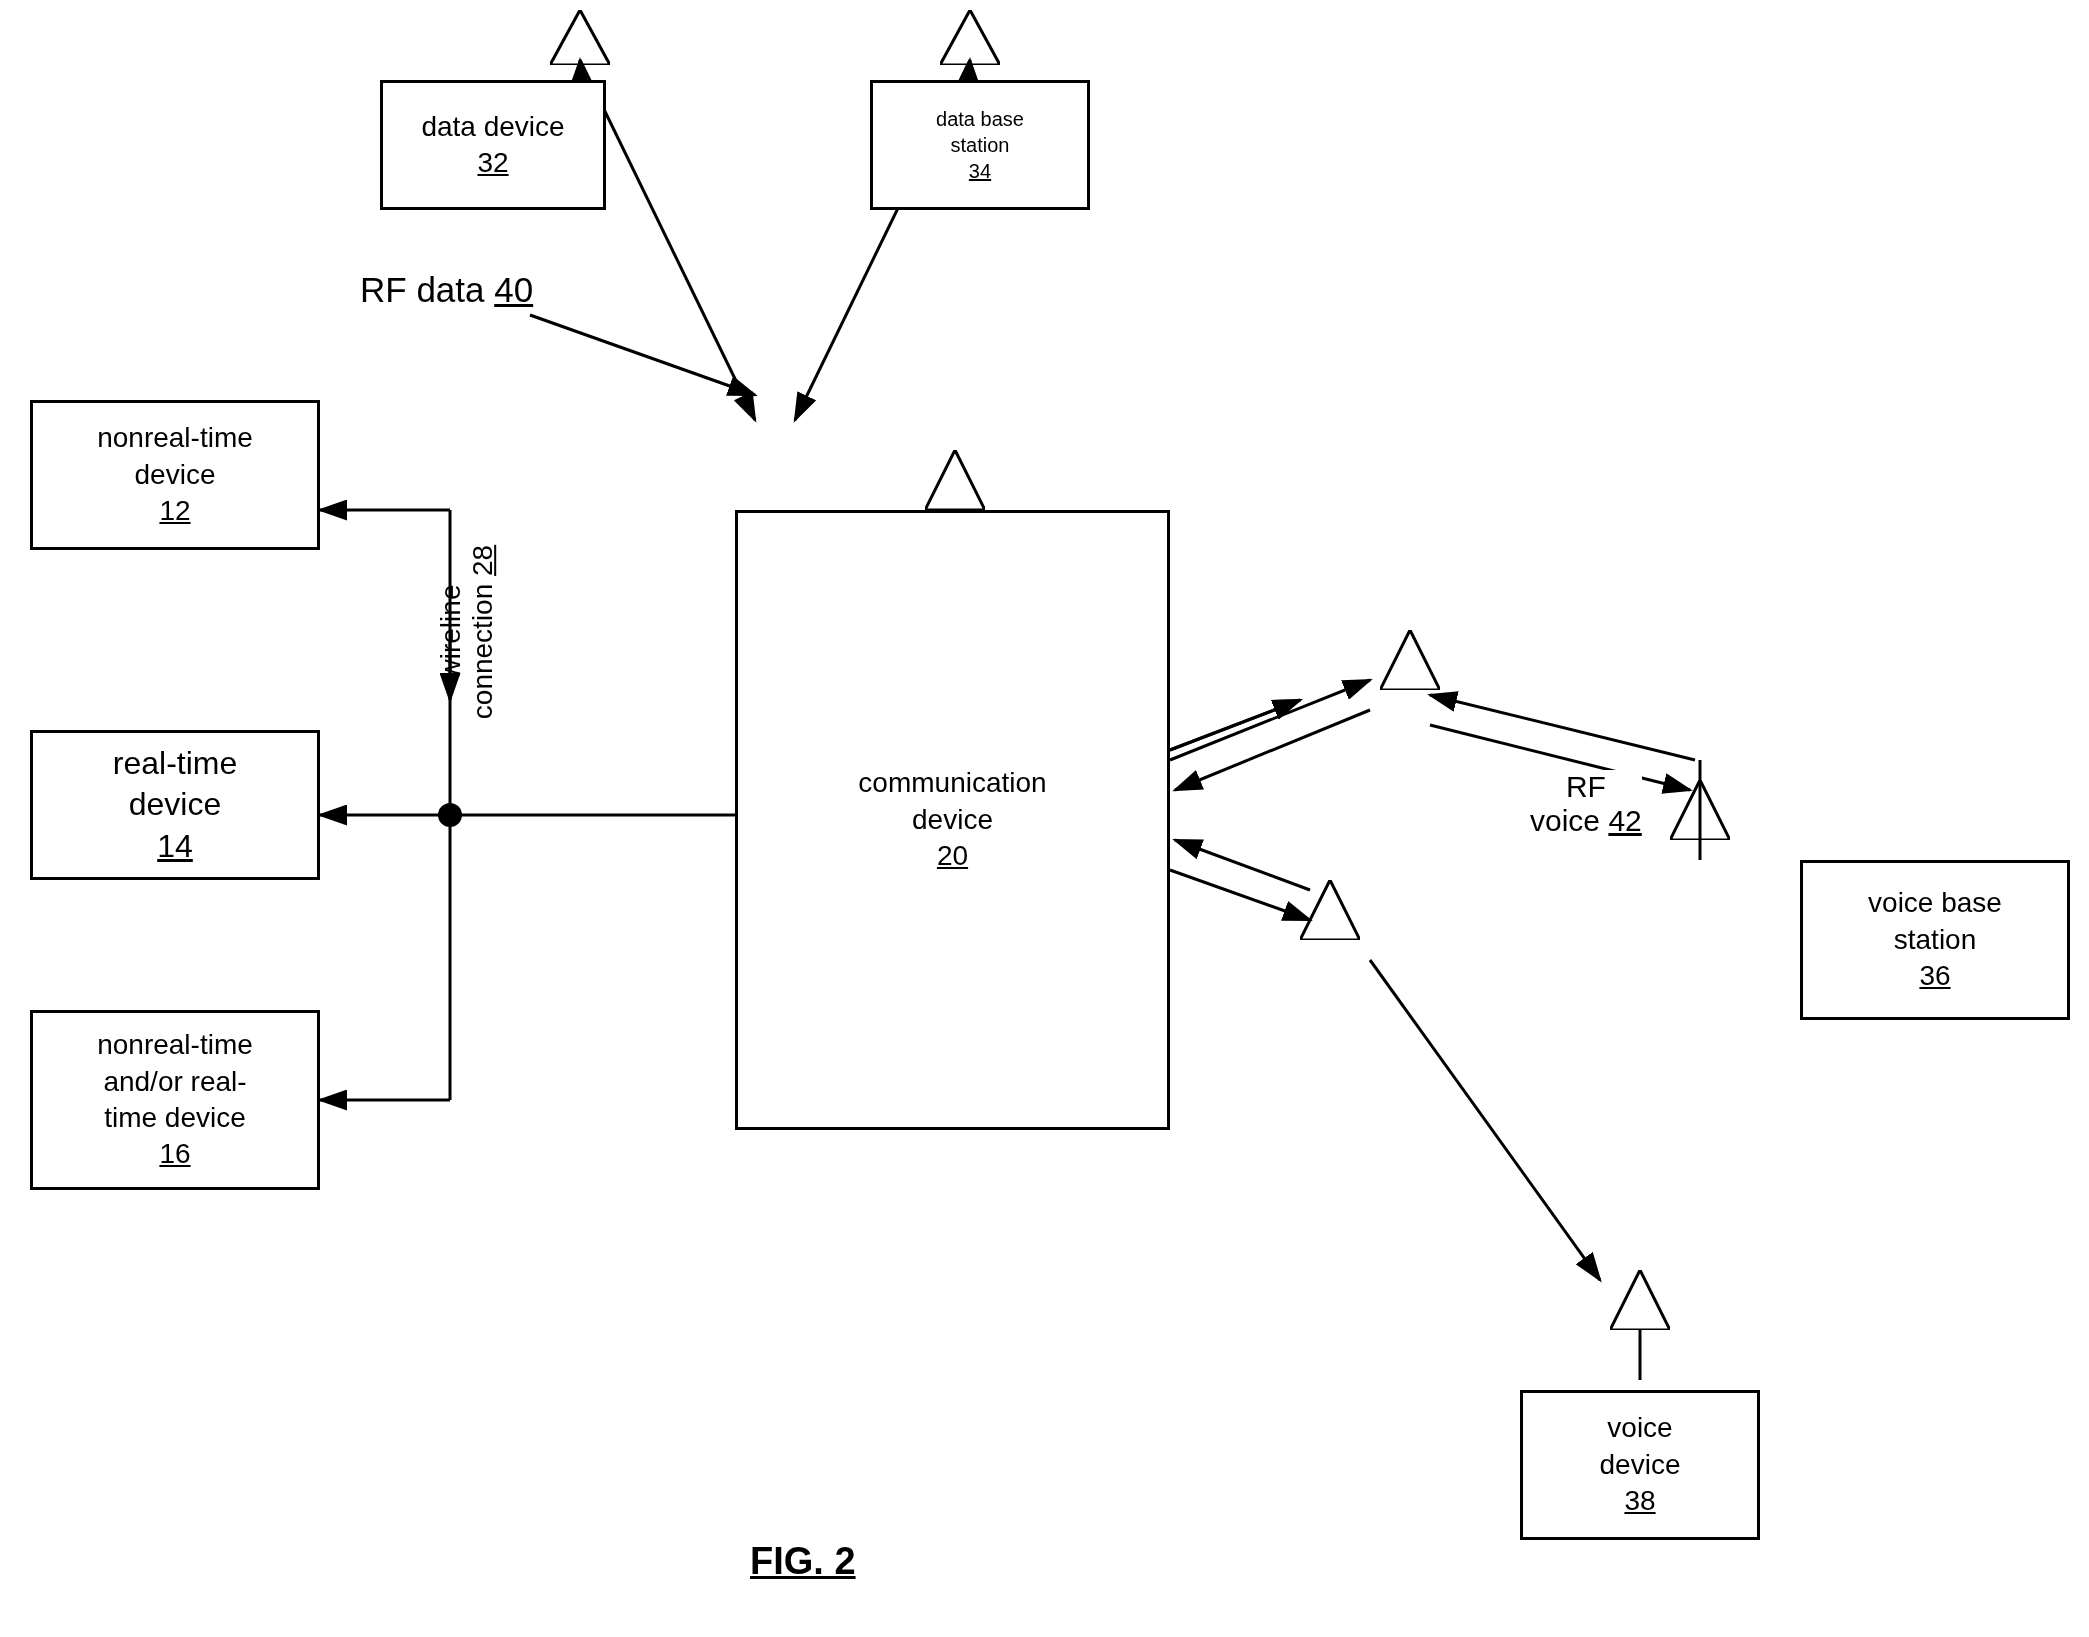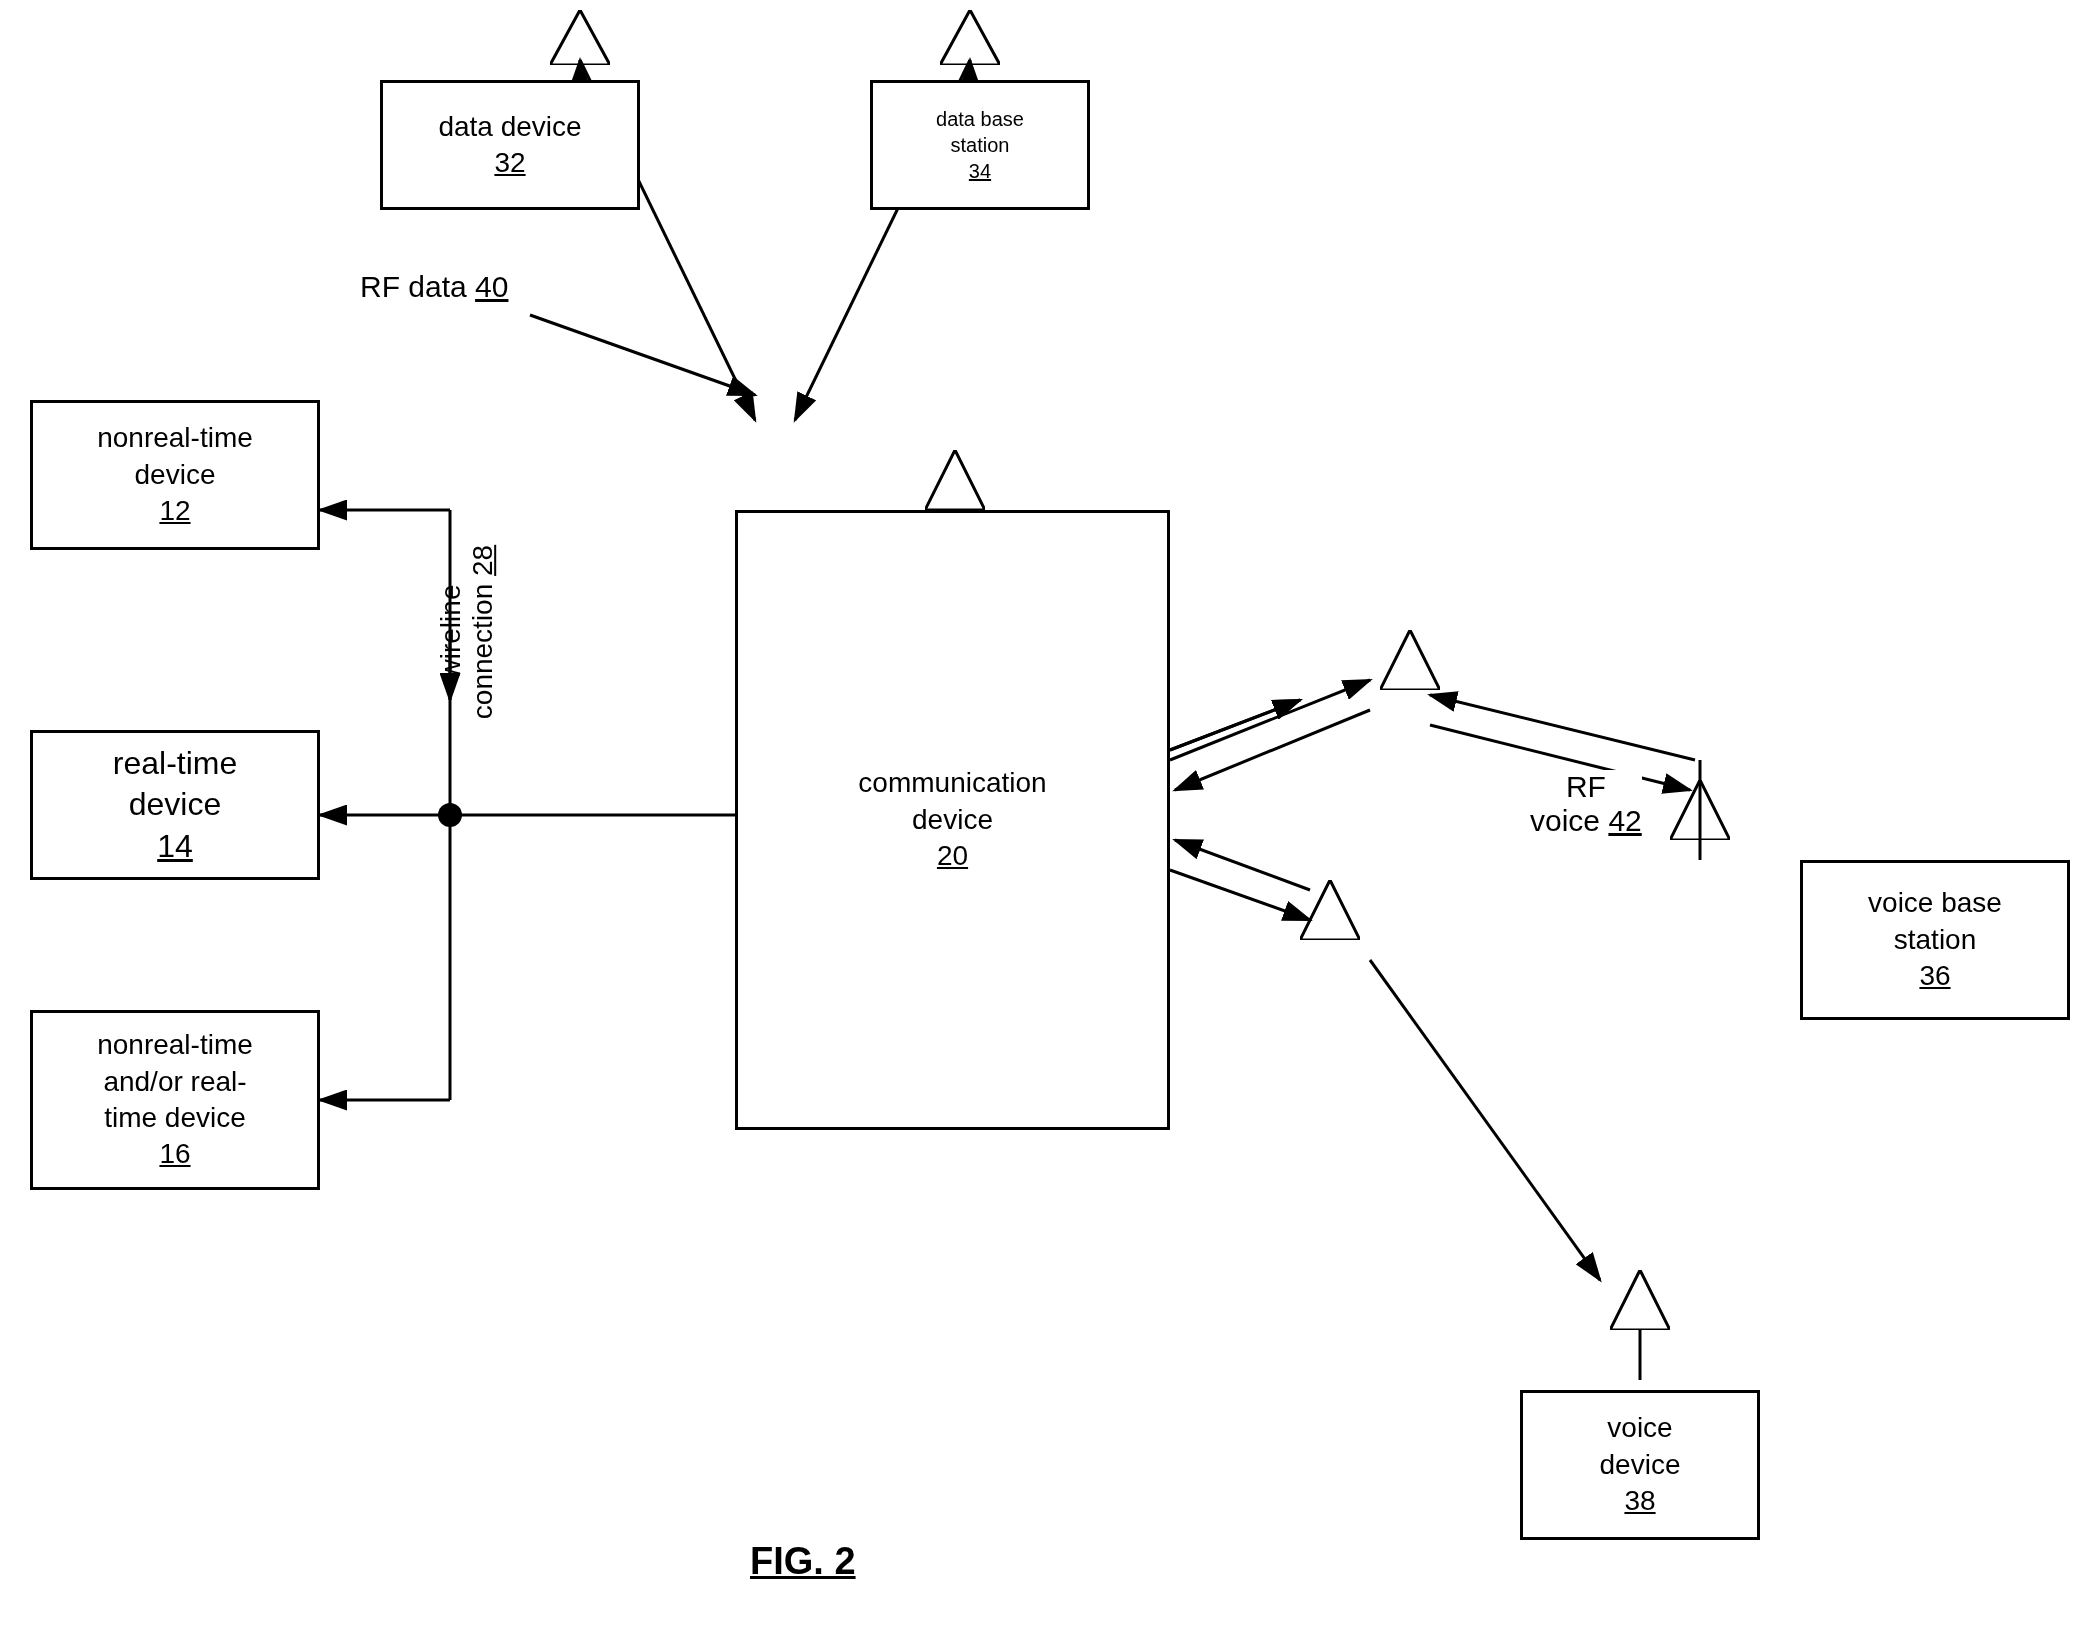--- a/index.html
+++ b/index.html
@@ -118,21 +118,21 @@
     <line x1="1310" y1="890" x2="1175" y2="840" stroke="#000" stroke-width="3" marker-end="url(#arrow)"></line>
 
     <line x1="1370" y1="960" x2="1600" y2="1280" stroke="#000" stroke-width="3" marker-end="url(#arrow)"></line>
 
     <line x1="1640" y1="1330" x2="1640" y2="1380" stroke="#000" stroke-width="3"></line>
 
     <line x1="955" y1="595" x2="955" y2="510" stroke="#000" stroke-width="3"></line>
 
   </svg>
 
-  <div class="box" style="left:380px; top:80px; width:260px; height:130px; font-size:28px;">
+  <div class="box" style="left:380px; top:80px; width:226px; height:130px; font-size:28px;">
     <div>
       <span>data device</span>
       <span><u>32</u></span>
     </div>
   </div>
 
   <div class="box" style="left:870px; top:80px; width:220px; height:130px; font-size:20px;">
     <div>
       <span>data base</span>
       <span>station</span>
@@ -210,21 +210,21 @@
   </svg>
 
   <svg style="position:absolute; left:1670px; top:780px; width:60px; height:60px;">
     <polygon points="30,0 0,60 60,60" fill="none" stroke="#000" stroke-width="3"></polygon>
   </svg>
 
   <svg style="position:absolute; left:1610px; top:1270px; width:60px; height:60px;">
     <polygon points="30,0 0,60 60,60" fill="none" stroke="#000" stroke-width="3"></polygon>
   </svg>
 
-  <div class="label" style="left:360px; top:270px; font-size:30px;">
+  <div class="label" style="left:360px; top:270px; font-size:35px;">
     RF data <u>40</u>
   </div>
 
   <div class="label" style="left:1530px; top:770px; font-size:30px;">
     RF<br>voice <u>42</u>
   </div>
 
   <div class="rotated-label" style="left:380px; top:600px; font-size:28px;">
     wireline<br>connection <u>28</u>
   </div>

